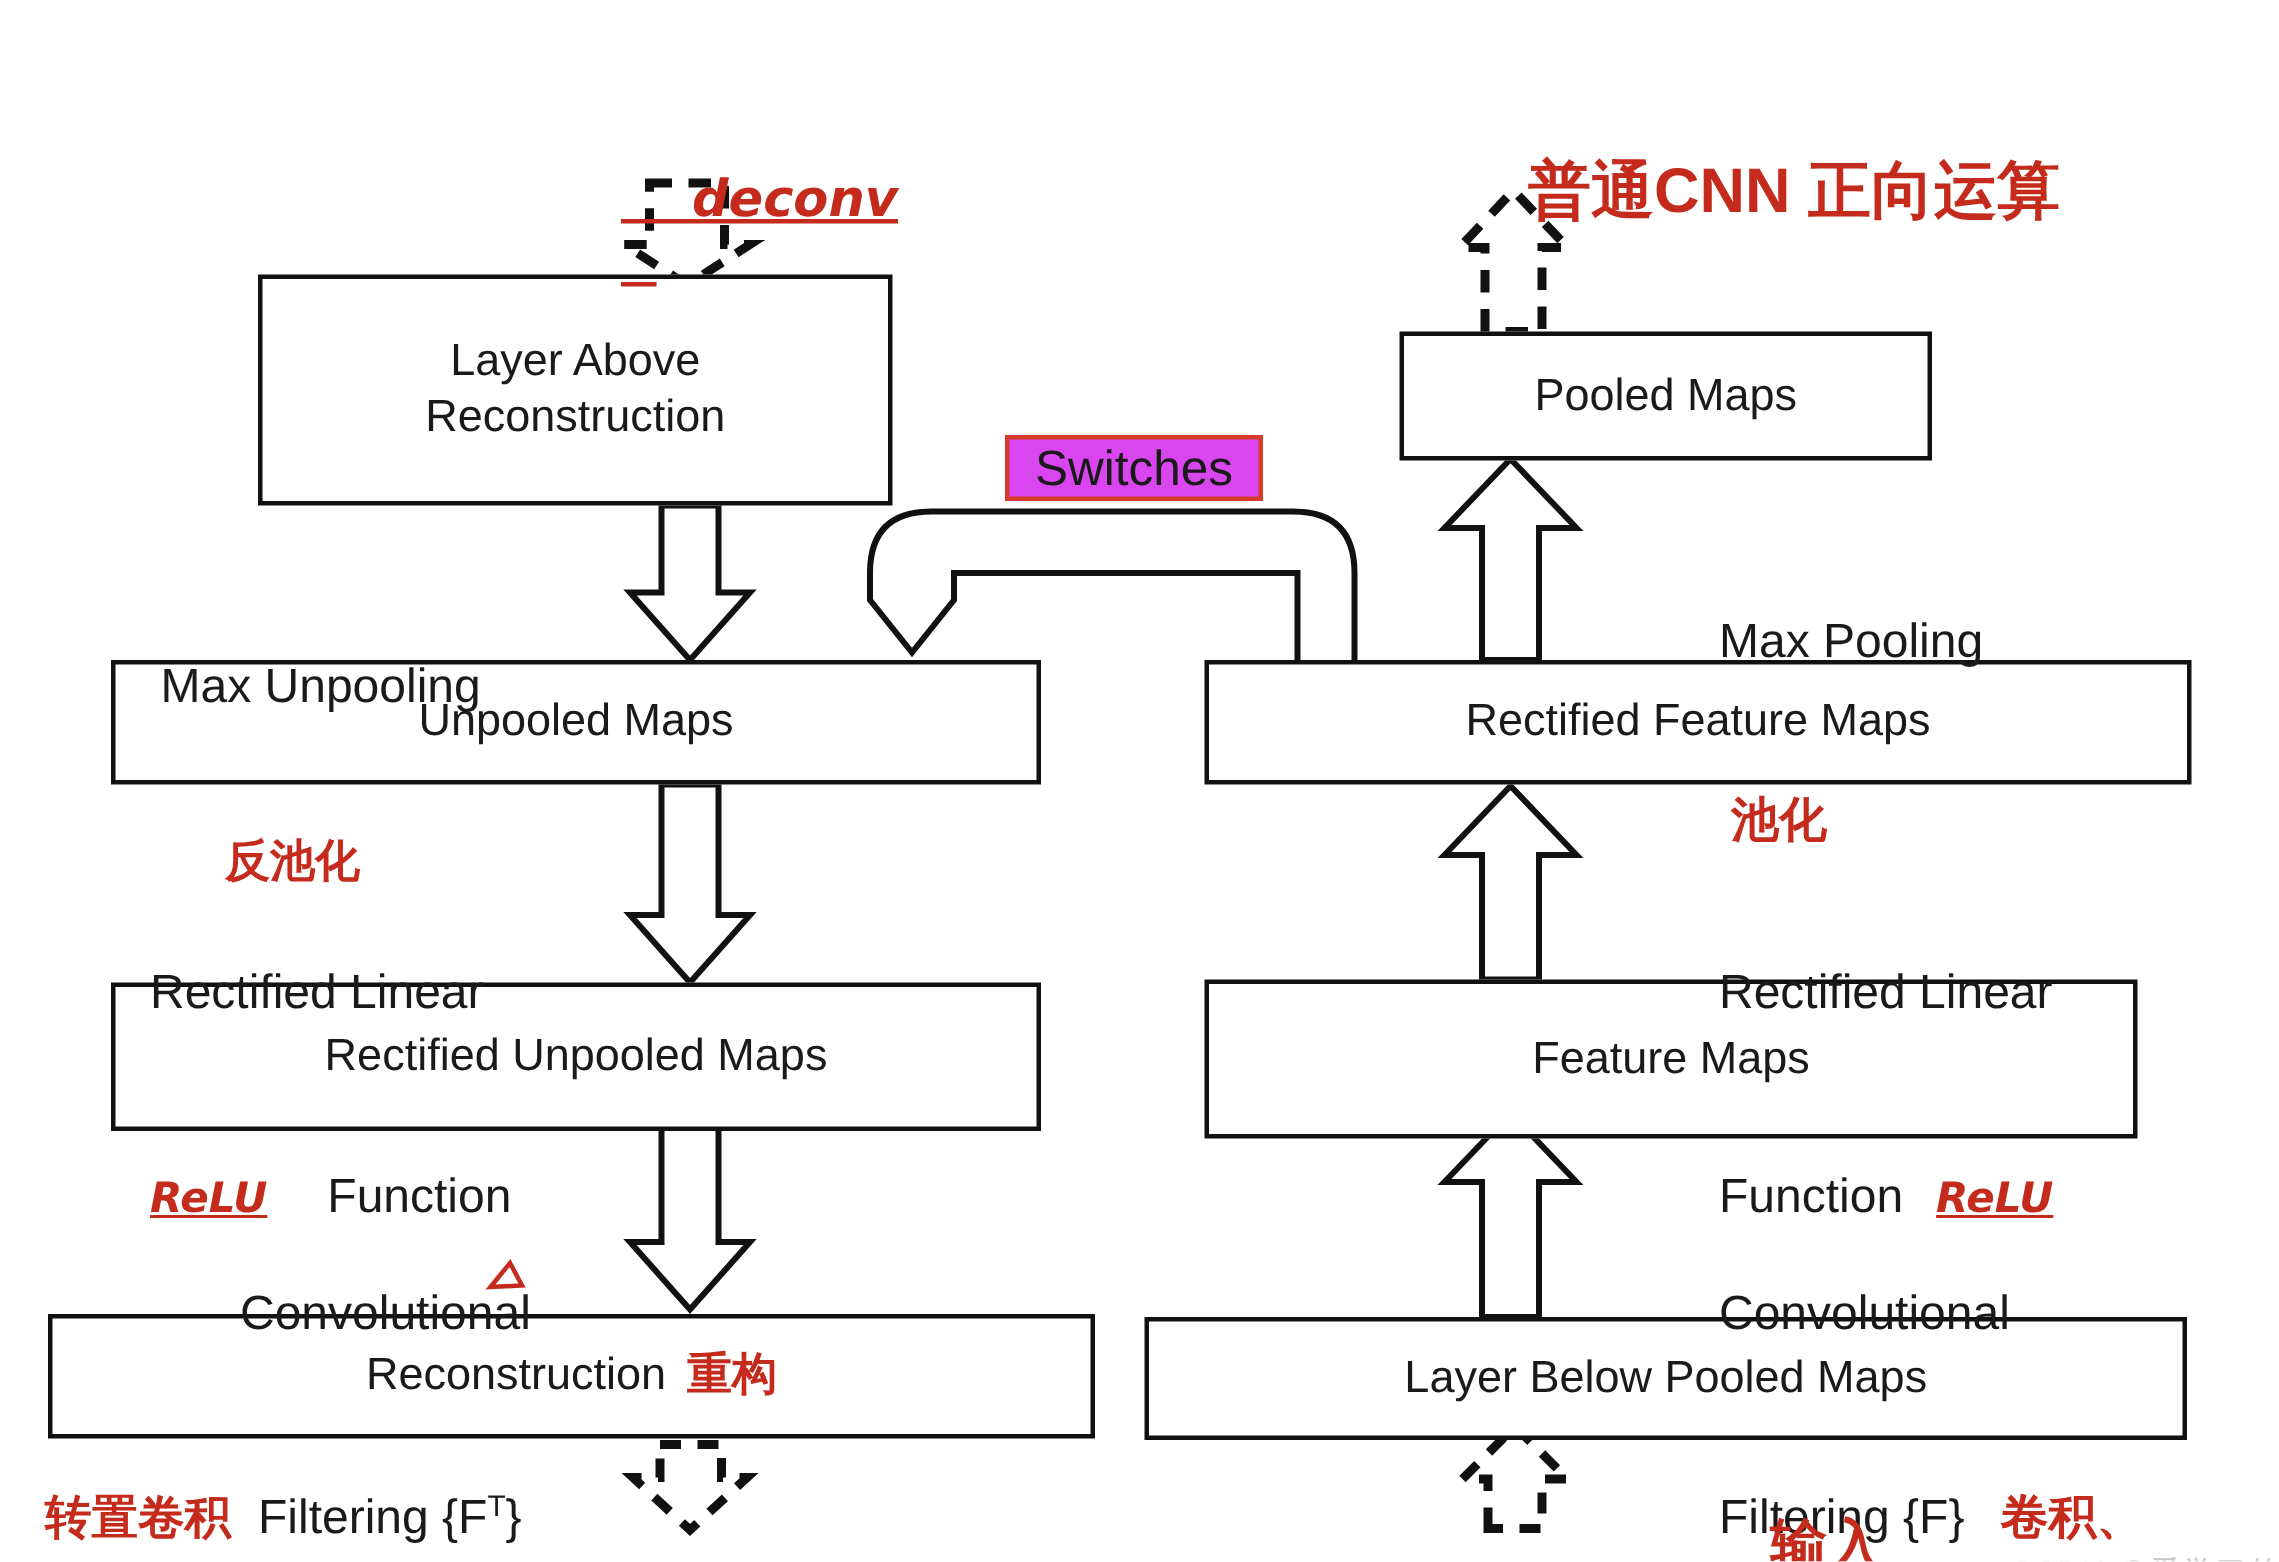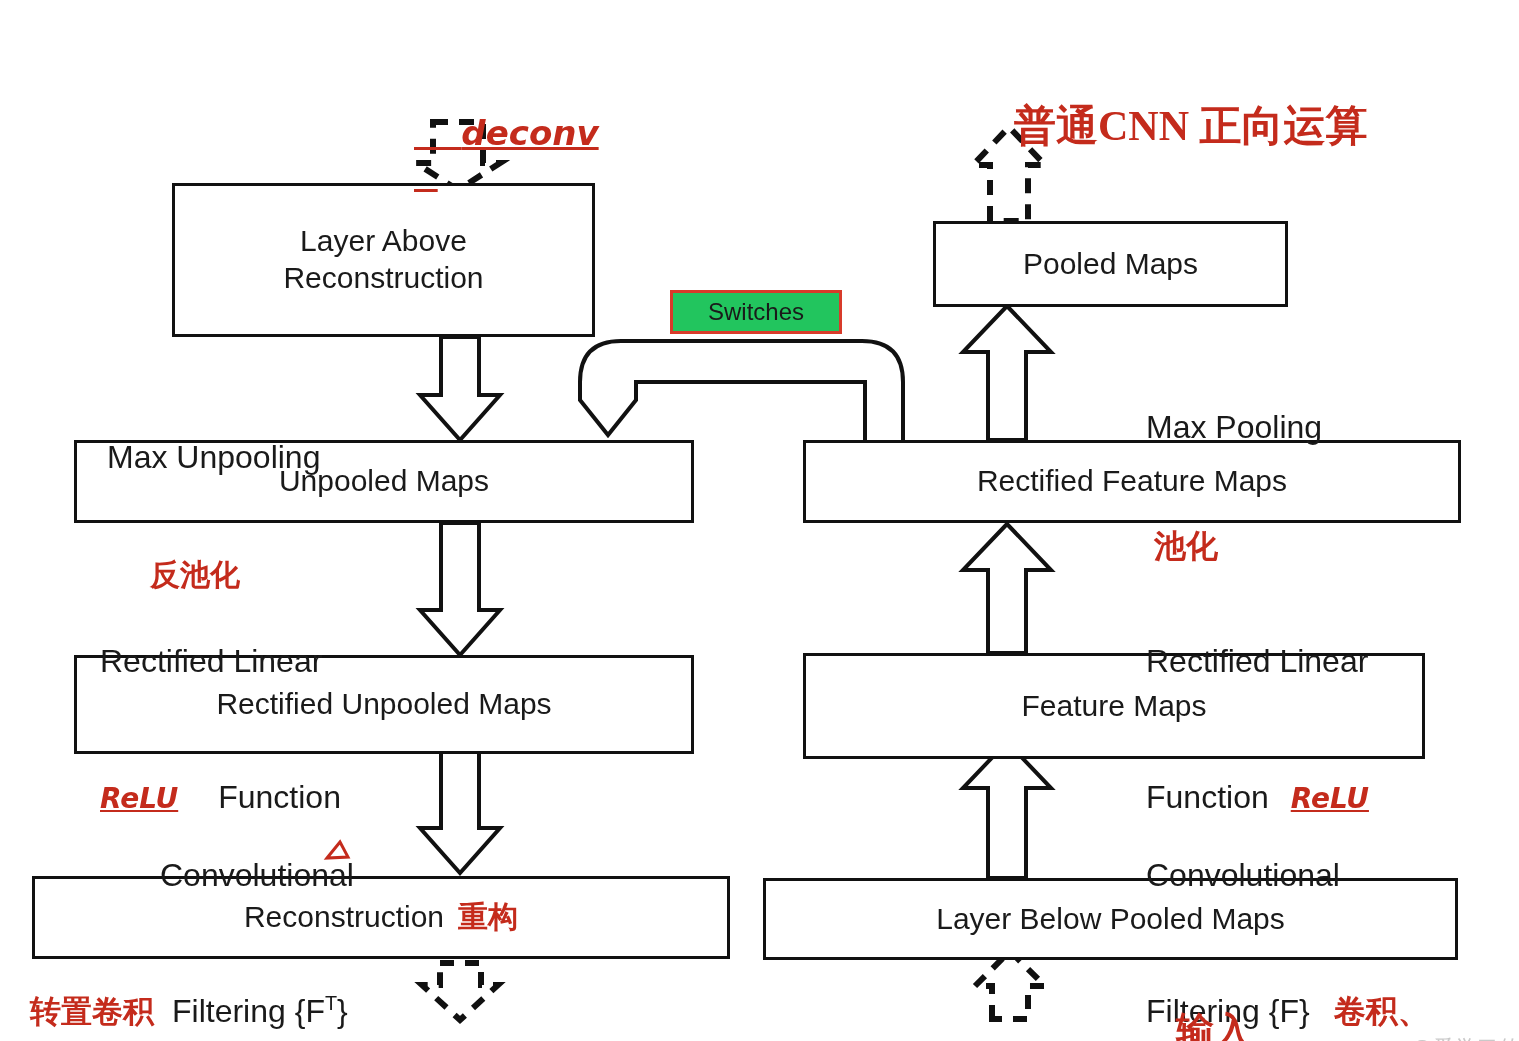--- a/index.html
+++ b/index.html
@@ -55,34 +55,34 @@
   .ann.two-line { line-height: 1.42; }
   .red-hand {
     color: #c42b1c;
     font-family: "DejaVu Sans", sans-serif;
     font-style: italic;
     font-weight: 600;
     text-decoration: underline;
   }
   .red-cjk {
     color: #c42b1c;
-    font-family: Liberation Serif, serif;
+    font-family: Liberation Sans, sans-serif;
     font-weight: 700;
     font-style: normal;
   }
   .switches-box {
     position: absolute;
     border: 3px solid #d83b2a;
-    background: #22c55e;
+    background: #d946ef;
     box-sizing: border-box;
     display: flex;
     align-items: center;
     justify-content: center;
     color: #1a1a1a;
-    font-size: 24px;
+    font-size: 33px;
     font-family: "Liberation Sans", sans-serif;
     padding: 0 10px;
   }
   .watermark {
     position: absolute;
     color: #c9c9c9;
     font-size: 21px;
     font-family: "Liberation Sans", sans-serif;
     letter-spacing: 1px;
     white-space: pre;

